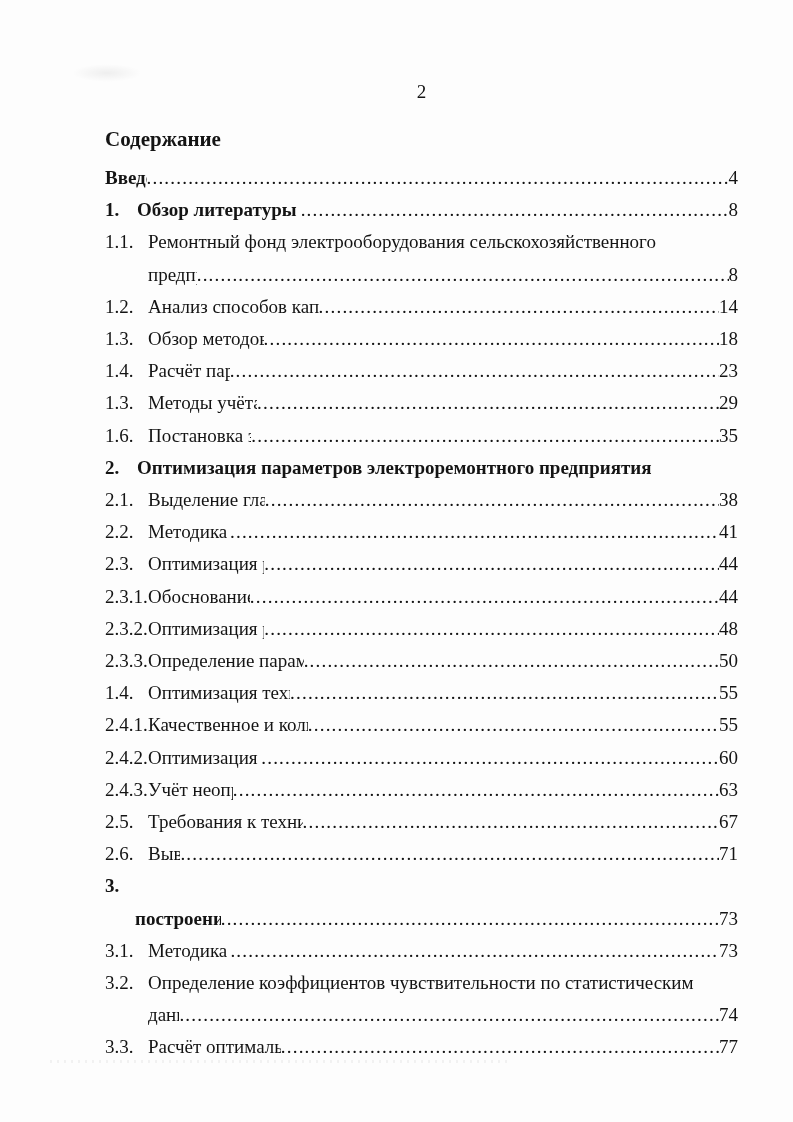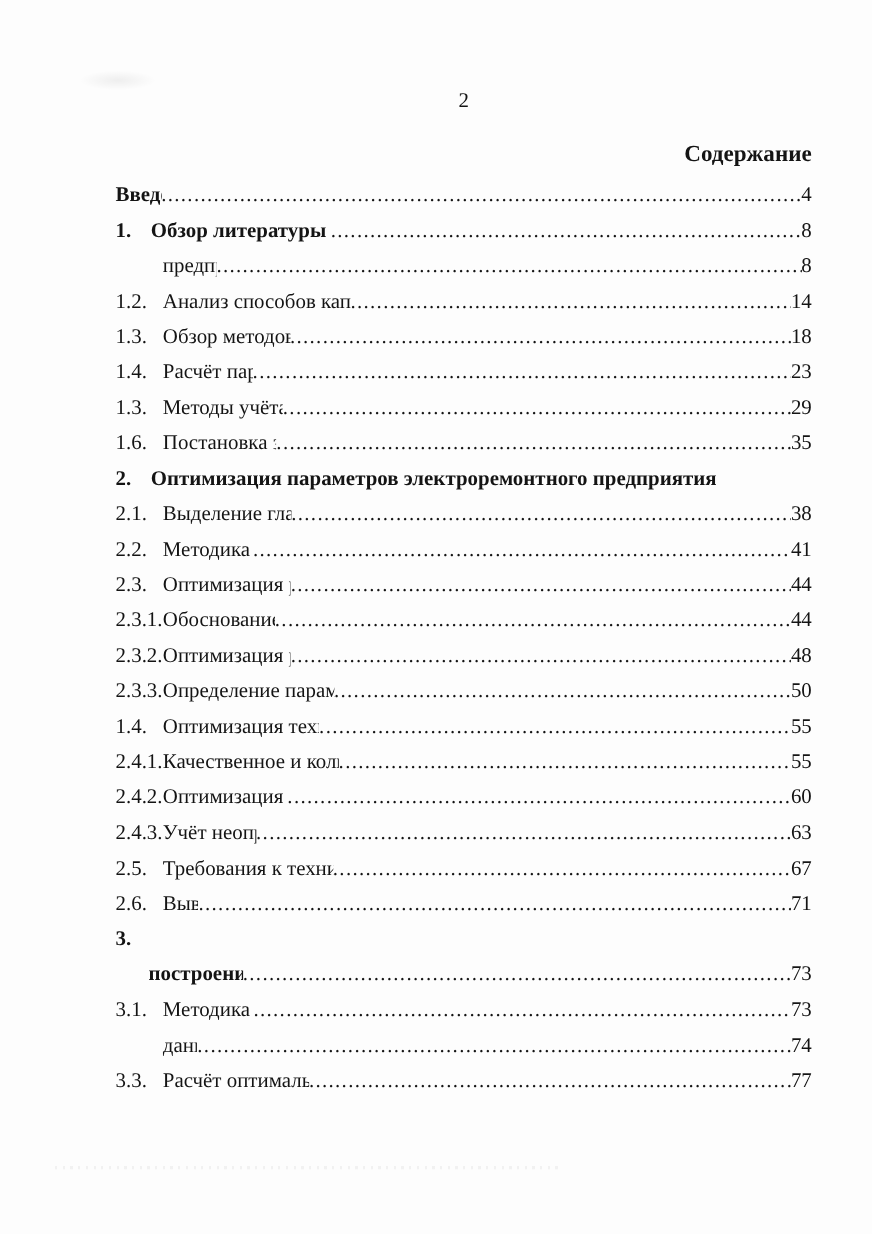--- a/index.html
+++ b/index.html
@@ -24,21 +24,21 @@
     text-align: center;
     font-size: 19px;
     line-height: 24px;
   }
   .doc-title {
     position: absolute;
     top: 126px;
     left: 105px;
     width: 633px;
     margin: 0;
-    text-align: right;
+    text-align: left;
     font-size: 21px;
     font-weight: bold;
     line-height: 26px;
   }
   .toc {
     position: absolute;
     top: 162px;
     left: 105px;
     width: 633px;
     font-size: 19px;
@@ -116,20 +116,24 @@
       </div>
       <div class="toc-entry bold">
         <div class="toc-line">
           <span class="toc-num">1.</span>
           <span class="toc-text">Обзор литературы и постановка задач исследования</span>
           <span class="leader"></span>
           <span class="toc-page">8</span>
         </div>
       </div>
       <div class="toc-entry">
+        <div class="toc-line">
+          <span class="toc-num">1.1.</span>
+          <span class="toc-text">Ремонтный фонд электрооборудования сельскохозяйственного</span>
+        </div>
         <div class="toc-line cont">
           <span class="toc-text">предприятия</span>
           <span class="leader"></span>
           <span class="toc-page">8</span>
         </div>
       </div>
       <div class="toc-entry">
         <div class="toc-line">
           <span class="toc-num">1.2.</span>
           <span class="toc-text">Анализ способов капитального ремонта электрооборудования</span>
@@ -283,20 +287,24 @@
       </div>
       <div class="toc-entry">
         <div class="toc-line">
           <span class="toc-num">3.1.</span>
           <span class="toc-text">Методика эксперимента</span>
           <span class="leader"></span>
           <span class="toc-page">73</span>
         </div>
       </div>
       <div class="toc-entry">
+        <div class="toc-line">
+          <span class="toc-num">3.2.</span>
+          <span class="toc-text">Определение коэффициентов чувствительности по статистическим</span>
+        </div>
         <div class="toc-line cont">
           <span class="toc-text">данным</span>
           <span class="leader"></span>
           <span class="toc-page">74</span>
         </div>
       </div>
       <div class="toc-entry">
         <div class="toc-line">
           <span class="toc-num">3.3.</span>
           <span class="toc-text">Расчёт оптимальных параметров мини-ЭРЦ</span>

